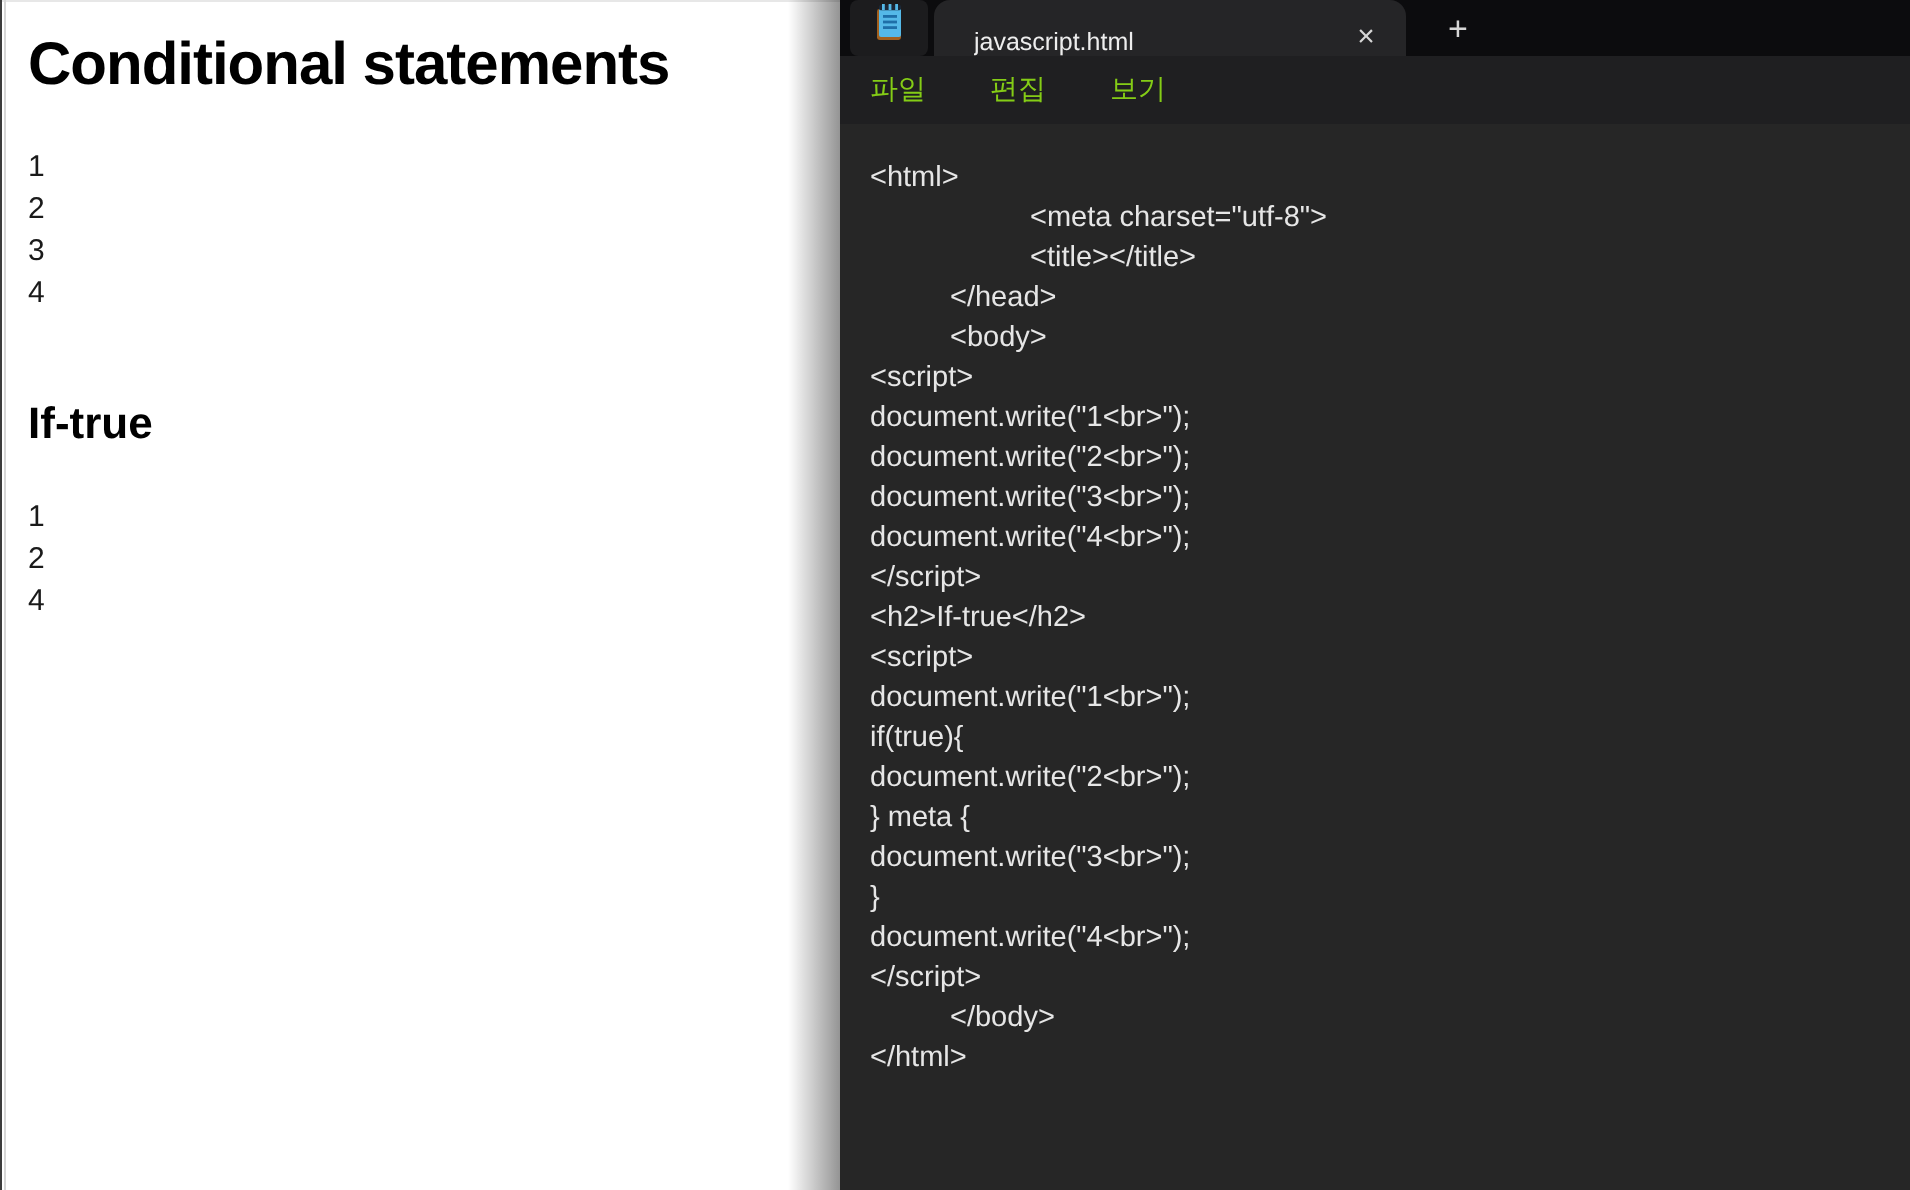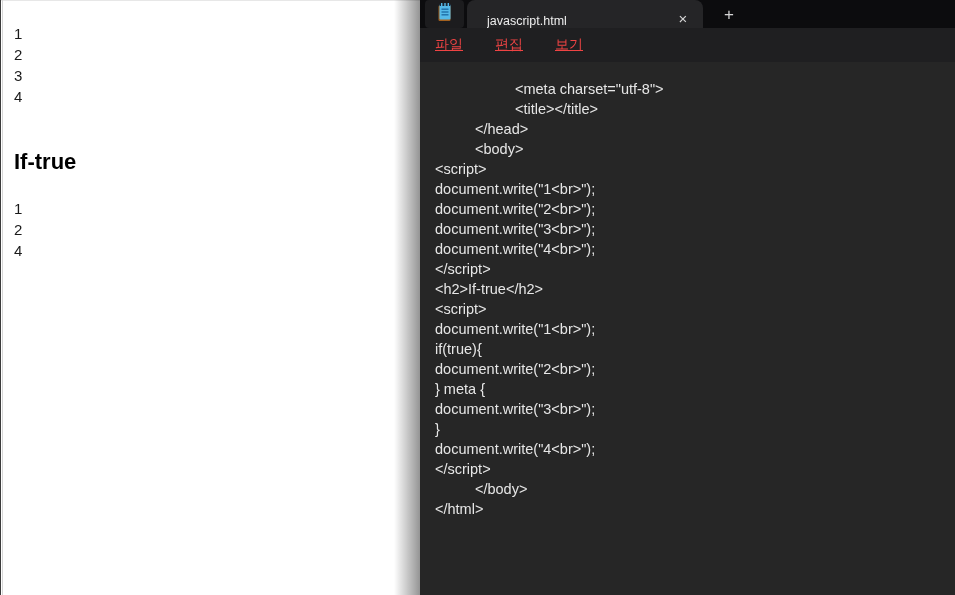--- a/index.html
+++ b/index.html
@@ -68,23 +68,22 @@
     position: absolute; left: 296px; top: 1px; width: 26px; height: 26px;
     display: flex; align-items: center; justify-content: center;
     color: #d6d6d6; font-size: 17px; line-height: 1; border-radius: 4px;
   }
   .menubar {
     position: absolute; left: 0; top: 28px; right: 0; height: 34px;
     background: #1f1f21;
     display: flex; align-items: center; padding-left: 3px; gap: 8px;
   }
   .menu-item {
-    font-size: 14px; color: #ef4444; padding: 4px 12px; border-radius: 4px;
+    font-size: 14px; color: #84cc16; padding: 4px 12px; border-radius: 4px;
     white-space: nowrap;
-    text-decoration: underline;
   }
   .editor {
     position: absolute; left: 0; top: 62px; right: 0; bottom: 0;
     background: #262626;
     padding: 17px 0 0 15px;
     overflow: hidden;
   }
   .code-line {
     font-size: 14.5px; line-height: 20px; color: #e6e6e6;
     white-space: pre; tab-size: 40px; -moz-tab-size: 40px;
@@ -94,20 +93,21 @@
 </head>
 <body>
 
 <div class="stage">
 
   <div class="browser-page">
     <div class="page-edge-top"></div>
     <div class="page-edge-dark"></div>
     <div class="page-edge-light"></div>
     <div class="page-content">
+      <div class="page-h1">Conditional statements</div>
       <div class="num-block">
         <div>1</div>
         <div>2</div>
         <div>3</div>
         <div>4</div>
       </div>
       <div class="page-h2">If-true</div>
       <div class="num-block">
         <div>1</div>
         <div>2</div>
@@ -144,20 +144,21 @@
       </div>
     </div>
 
     <div class="menubar">
       <span class="menu-item">파일</span>
       <span class="menu-item">편집</span>
       <span class="menu-item">보기</span>
     </div>
 
     <div class="editor">
+      <div class="code-line">&lt;html&gt;</div>
       <div class="code-line">		&lt;meta charset="utf-8"&gt;</div>
       <div class="code-line">		&lt;title&gt;&lt;/title&gt;</div>
       <div class="code-line">	&lt;/head&gt;</div>
       <div class="code-line">	&lt;body&gt;</div>
       <div class="code-line">&lt;script&gt;</div>
       <div class="code-line">document.write("1&lt;br&gt;");</div>
       <div class="code-line">document.write("2&lt;br&gt;");</div>
       <div class="code-line">document.write("3&lt;br&gt;");</div>
       <div class="code-line">document.write("4&lt;br&gt;");</div>
       <div class="code-line">&lt;/script&gt;</div>

